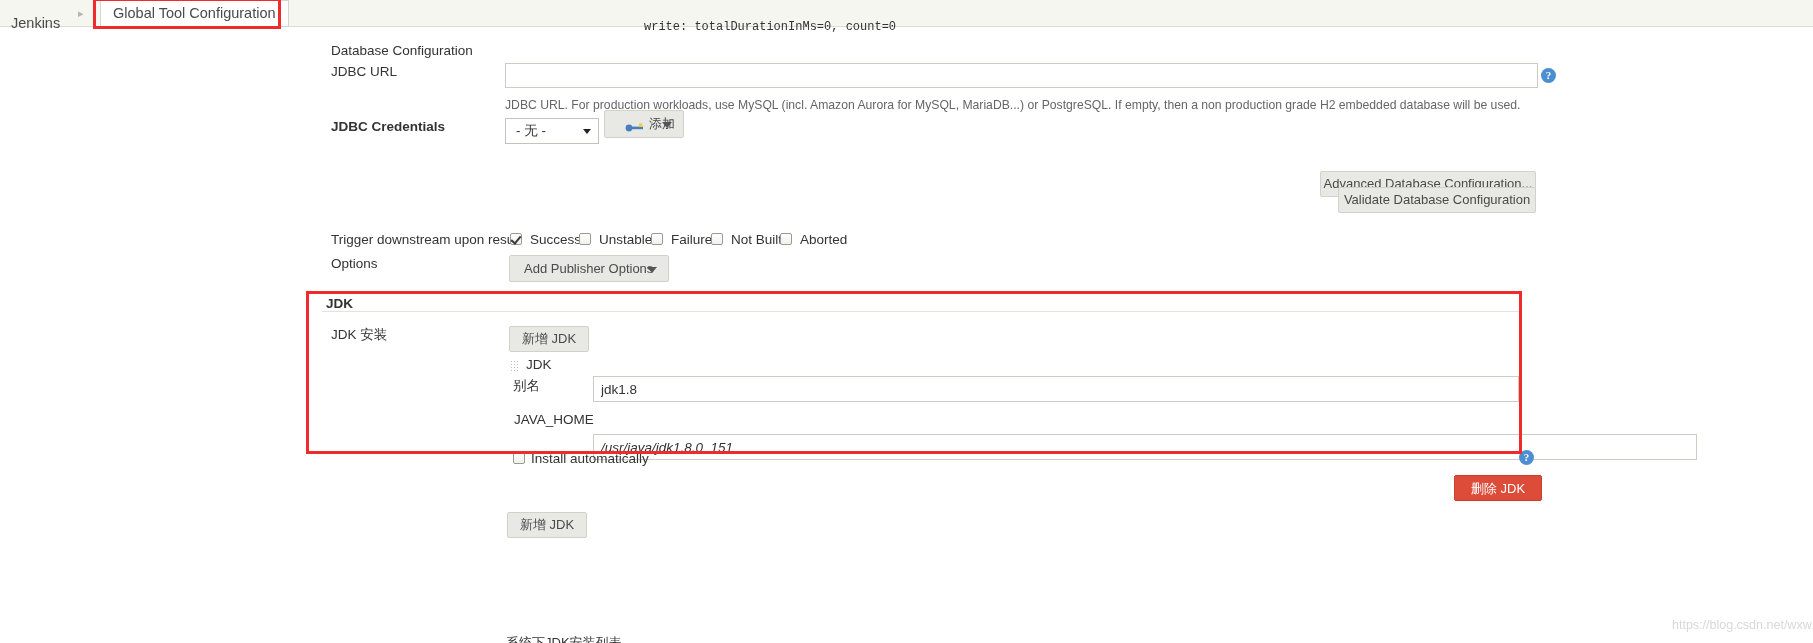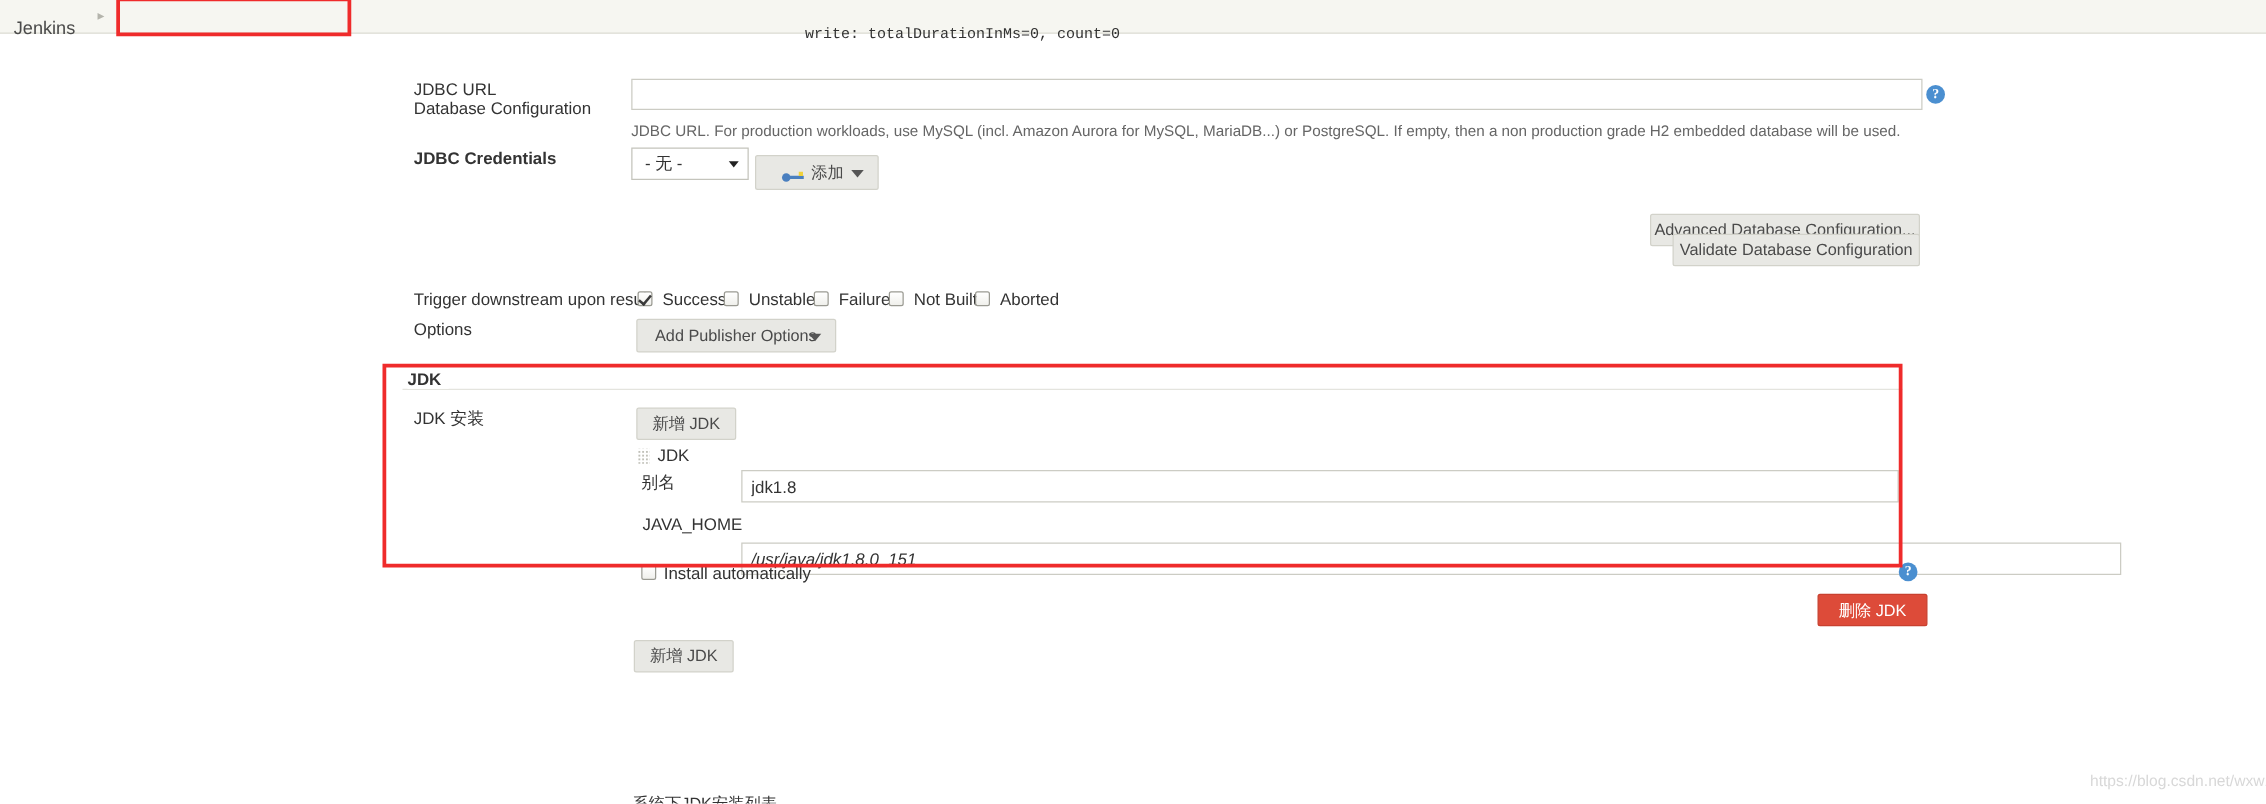--- a/index.html
+++ b/index.html
@@ -237,38 +237,39 @@
     white-space: nowrap;
     overflow: hidden;
   }
 </style>
 </head>
 <body>
 
 <div class="breadcrumb-bar">
   <div class="crumb crumb-jenkins">Jenkins</div>
   <div class="crumb-sep">▸</div>
+  <div class="crumb crumb-current">Global Tool Configuration</div>
 </div>
 <div class="crumb-highlight"></div>
 
 <div class="log-line">write: totalDurationInMs=0, count=0</div>
 
-<div class="label section-label" style="left:331px; top:43px;margin-top:36px;">Database Configuration</div>
+<div class="label section-label" style="left:331px; top:43px;">Database Configuration</div>
 
 <div class="label" style="left:331px; top:64px;">JDBC URL</div>
 <input class="text-input" style="left: 505px; top: 63px; width: 1033px;" value="" placeholder="">
 <div class="help-icon" style="left:1541px; top:68px;">?</div>
 <div class="helptext" style="left:505px; top:98px;">JDBC URL. For production workloads, use MySQL (incl. Amazon Aurora for MySQL, MariaDB...) or PostgreSQL. If empty, then a non production grade H2 embedded database will be used.</div>
 
 <div class="label" style="left:331px; top:119px;font-weight:bold;">JDBC Credentials</div>
 <div class="select-box" style="left:505px; top:118px; width:94px;">
   <span>- 无 -</span>
   <span class="select-caret"></span>
 </div>
-<div class="btn flat" style="left:604px; top:124px; width:99px; height:28px; line-height:26px; text-align:left;">
+<div class="btn flat" style="left:604px; top:110px; width:80px; height:28px; line-height:26px; text-align:left;">
   <svg class="key-icon" viewBox="0 0 20 10">
     <circle cx="4" cy="6" r="3.4" fill="#4a7fbf"></circle>
     <rect x="6" y="4.6" width="12" height="2.6" fill="#4a7fbf"></rect>
     <rect x="14" y="1.4" width="3.4" height="3.4" fill="#f0d23c"></rect>
   </svg>
   <span style="position:absolute; left:44px; top:0; line-height:26px; font-size:13px;">添加</span>
   <span class="btn-caret"></span>
 </div>
 
 <div class="btn flat" style="left:1320px; top:155px; width:216px; height:26px; line-height:24px;margin-top:16px;">Advanced Database Configuration...</div>

